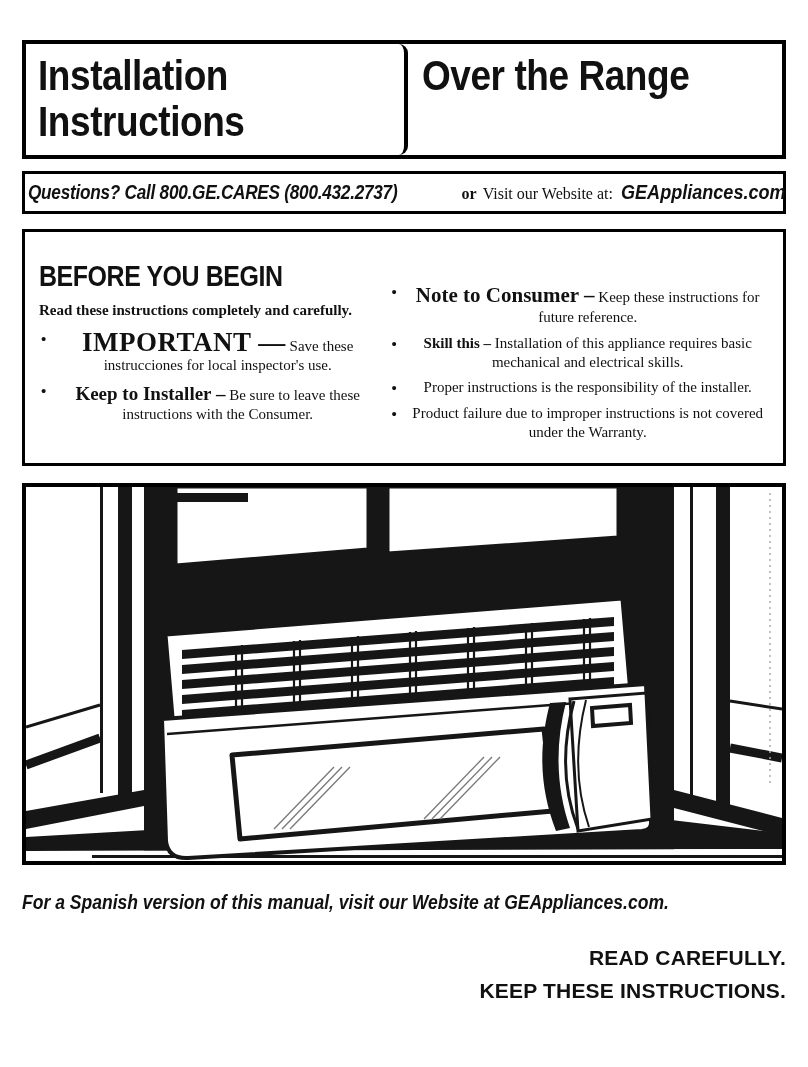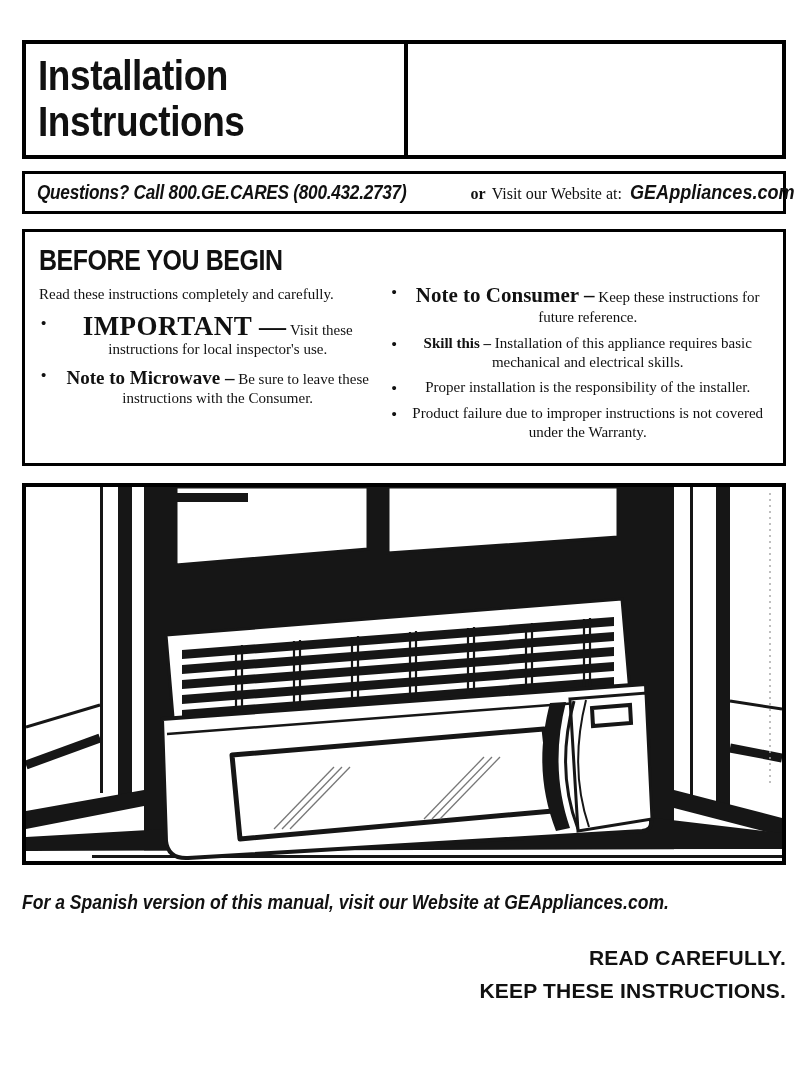--- a/index.html
+++ b/index.html
@@ -8,38 +8,38 @@
     font-family:"Liberation Serif", serif;
     overflow:hidden;
   }
   .page{padding:40px 22px 0 22px;}
   .cond{font-family:"Liberation Sans", sans-serif;font-weight:bold;}
   .squeeze{display:inline-block;transform:scaleX(0.86);transform-origin:0 50%;white-space:nowrap;}
   .squeeze-block{display:block;width:114%;transform:scaleX(0.877);transform-origin:0 0;}
 
   
   .title-box{border:4px solid #000;display:flex;}
-  .title-cell{padding:8px 14px 10px 12px;}
+  .title-cell{padding:8px 14px 10px 12px;border-radius:9px;}
   .title-cell.left{width:50.5%;border-right:4px solid #000;box-sizing:border-box;}
   .title-cell.right{flex:1;padding-left:14px;}
   .title-line{font-size:43px;line-height:1.08;letter-spacing:-0.5px;}
 
   
-  .contact-box{border:3px solid #000;margin-top:12px;padding:6px 10px 7px 12px;white-space:nowrap;}
+  .contact-box{border:3px solid #000;margin-top:12px;padding:6px 10px 7px 3px;white-space:nowrap;}
   .contact-lead{font-size:20px;font-style:italic;letter-spacing:-0.3px;}
   .contact-or{font-weight:bold;font-size:16px;padding:0 2px 0 0;}
   .contact-visit{font-size:16px;}
   .contact-site{font-size:21px;font-style:italic;margin-left:4px;}
 
   
   .begin-box{border:3px solid #000;margin-top:15px;padding:12px 14px 14px 14px;display:flex;}
   .begin-left{width:48%;box-sizing:border-box;padding-right:10px;}
   .begin-right{flex:1;padding-top:38px;}
-  .begin-heading{font-size:29px;margin:0 0 9px 0;letter-spacing:-0.5px;}
-  .begin-lead{font-weight:normal;font-size:15px;margin:0 0 10px 0;}
+  .begin-heading{font-size:29px;margin:16px 0 9px 0;letter-spacing:-0.5px;}
+  .begin-lead{font-weight:bold;font-size:15px;margin:0 0 10px 0;}
   ul.bullets{list-style:none;margin:0;padding:0;}
   ul.bullets li{position:relative;padding-left:17px;margin-bottom:7px;font-size:15px;line-height:1.25;text-align:center;}
   ul.bullets li::before{content:"\2022";position:absolute;left:2px;top:0.05em;font-weight:bold;}
   li.b-important::before{top:0.45em;}
   .term-xl{font-size:27px;font-weight:bold;letter-spacing:0.5px;line-height:1;}
   .term-lg{font-size:19px;font-weight:bold;}
   .term-md{font-size:21px;font-weight:bold;}
   .term-sm{font-size:15px;font-weight:bold;}
   .begin-right li{margin-bottom:11px;}
 
@@ -56,57 +56,58 @@
 <body>
 
 <div class="page">
 
   <div class="title-box">
     <div class="title-cell left">
       <div class="cond title-line"><span class="squeeze">Installation</span></div>
       <div class="cond title-line"><span class="squeeze">Instructions</span></div>
     </div>
     <div class="title-cell right">
+      <div class="cond title-line"><span class="squeeze">Over the Range</span></div>
     </div>
   </div>
 
   <div class="contact-box">
     <span class="cond contact-lead"><span class="squeeze">Questions? Call 800.GE.CARES (800.432.2737)</span></span>
     <span class="contact-or">or</span>
     <span class="contact-visit">Visit our Website at:</span>
     <span class="cond contact-site"><span class="squeeze">GEAppliances.com</span></span>
   </div>
 
   <div class="begin-box">
     <div class="begin-left">
       <h2 class="cond begin-heading"><span class="squeeze">BEFORE YOU BEGIN</span></h2>
       <p class="begin-lead">Read these instructions completely and carefully.</p>
       <ul class="bullets">
         <li class="b-important">
           <span class="term-xl">IMPORTANT —</span>
-          <span>Visit these instructions for local inspector's use.</span>
-        </li>
-        <li>
-          <span class="term-lg">Note to Microwave –</span>
+          <span>Save these instrucciones for local inspector's use.</span>
+        </li>
+        <li>
+          <span class="term-lg">Keep to Installer –</span>
           <span>Be sure to leave these instructions with the Consumer.</span>
         </li>
       </ul>
     </div>
     <div class="begin-right">
       <ul class="bullets">
         <li>
           <span class="term-md">Note to Consumer –</span>
           <span>Keep these instructions for future reference.</span>
         </li>
         <li>
           <span class="term-sm">Skill this –</span>
           <span>Installation of this appliance requires basic mechanical and electrical skills.</span>
         </li>
         <li>
-          <span>Proper installation is the responsibility of the installer.</span>
+          <span>Proper instructions is the responsibility of the installer.</span>
         </li>
         <li>
           <span>Product failure due to improper instructions is not covered under the Warranty.</span>
         </li>
       </ul>
     </div>
   </div>
 
   <div class="figure-box">
     <svg viewBox="0 0 756 374" preserveAspectRatio="none" role="img">

